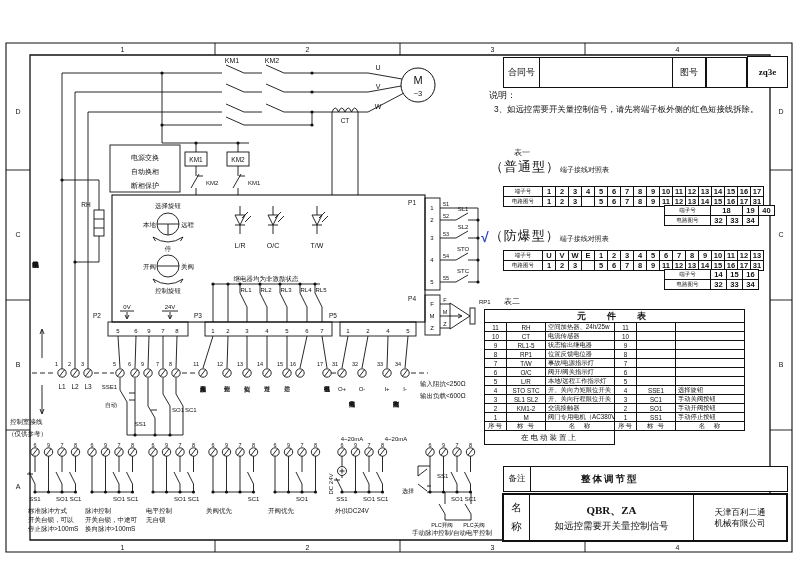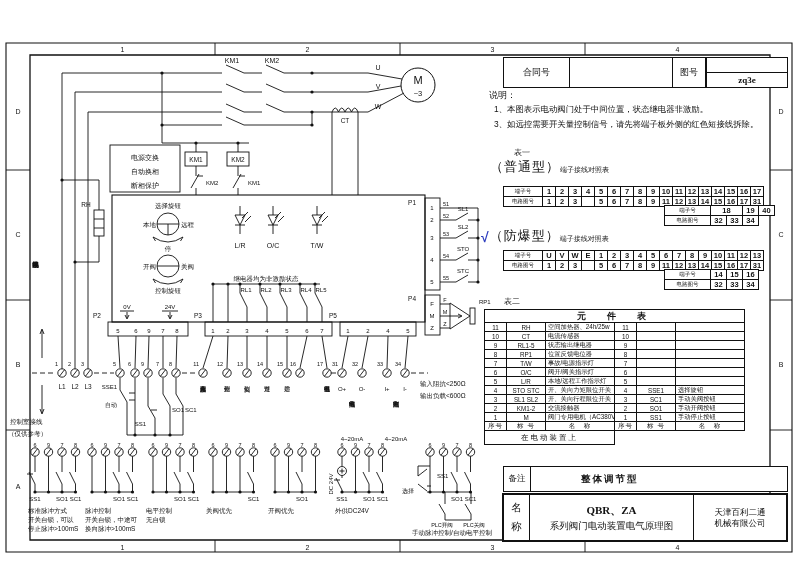--- a/index.html
+++ b/index.html
@@ -5,21 +5,21 @@
   *{box-sizing:border-box}
   body{margin:0;padding:0;background:#fff}
   .page{position:relative;width:800px;height:566px;background:#fff;overflow:hidden;
         font-family:"Liberation Sans","DejaVu Sans",sans-serif;color:#111}
   svg{position:absolute;left:0;top:0}
   .abs{position:absolute}
   
   .rowf{display:flex;height:100%}
   .cellb{border:1px solid #111;background:#fff;display:flex;align-items:center;justify-content:center;font-size:9px}
   .cellb+.cellb{margin-left:-1px}
-  .vstack{display:flex;flex-direction:column}
+  .vstack{display:flex;flex-direction:row}
   .vstack .cellb+.cellb{margin-left:0;margin-top:-1px}
   .bold{font-weight:700;font-family:"Liberation Serif","DejaVu Serif",serif}
   
   .note-title{font-size:9px;line-height:14px;white-space:nowrap}
   .note-line{font-size:8.4px;line-height:14.5px;white-space:nowrap;padding-left:5px}
   .small{font-size:8px}
   
   .hdr1{display:flex;align-items:flex-end;white-space:nowrap}
   .hdr1 .big{font-size:13px;letter-spacing:1px}
   .hdr1 .sub{font-size:7px;padding-bottom:1px}
@@ -533,33 +533,32 @@
       <text x="452" y="535" font-size="6.5" text-anchor="middle" fill="#111" font-family="&quot;Liberation Sans&quot;,&quot;DejaVu Sans&quot;,sans-serif">手动脉冲控制/自动电平控制</text>
       <path d="M430 466H418V476M427 469L418 476M418 484L427 491M427 486H431M427 492H431M445 492V504M445 514L439 504M445 514V520H471M471 492V504M471 514L465 504M471 514V520" stroke="#111" stroke-width="0.9" fill="none"></path>
       <text x="437" y="478" font-size="6" text-anchor="start" fill="#111" font-family="&quot;Liberation Sans&quot;,&quot;DejaVu Sans&quot;,sans-serif">SS1</text>
       <text x="414" y="493" font-size="6" text-anchor="end" fill="#111" font-family="&quot;Liberation Sans&quot;,&quot;DejaVu Sans&quot;,sans-serif">选择</text>
       <text x="442" y="527" font-size="5.5" text-anchor="middle" fill="#111" font-family="&quot;Liberation Sans&quot;,&quot;DejaVu Sans&quot;,sans-serif">PLC开阀</text>
       <text x="474" y="527" font-size="5.5" text-anchor="middle" fill="#111" font-family="&quot;Liberation Sans&quot;,&quot;DejaVu Sans&quot;,sans-serif">PLC关阀</text>
     </svg>
 
   <div class="abs" style="left:503px;top:57px;width:285px;height:31px">
     <div class="rowf">
-      <div class="cellb" style="width:67px">合同号</div>
+      <div class="cellb" style="width:37px">合同号</div>
       <div class="cellb" style="flex:1"></div>
       <div class="cellb" style="width:34px">图号</div>
       <div class="vstack" style="width:82px">
         <div class="cellb" style="flex:1"></div>
         <div class="cellb bold" style="flex:1">zq3e</div>
       </div>
     </div>
   </div>
 
   <div class="abs" style="left:489px;top:88px;width:295px">
     <div class="note-title">说明：</div>
-    <div class="note-line">1、本图表示电动阀门处于中间位置，状态继电器非激励。</div>
     <div class="note-line">3、如远控需要开关量控制信号，请先将端子板外侧的红色短接线拆除。</div>
   </div>
 
   <div class="abs small" style="left:514px;top:147px">表一</div>
   <div class="abs hdr1" style="left:490px;top:158px">
     <span class="big">（普通型）</span>
     <span class="sub">端子接线对照表</span>
   </div>
   <div id="tt-normal" class="abs" style="left:503px;top:186px">
       <div class="ttr">
@@ -791,21 +790,21 @@
     </div>
   </div>
 
   <div class="abs tb" style="left:502px;top:493px;width:286px;height:49px">
     <div class="tb-name">
       <div>名</div>
       <div>称</div>
     </div>
     <div class="tb-mid">
       <div class="l1">QBR、ZA</div>
-      <div class="l2">系列阀门电动装置电气原理图</div>
+      <div class="l2">如远控需要开关量控制信号</div>
     </div>
     <div class="tb-right">
       <div class="r2">
         <div>天津百利二通</div>
         <div>机械有限公司</div>
       </div>
     </div>
   </div>
 
 </div>

